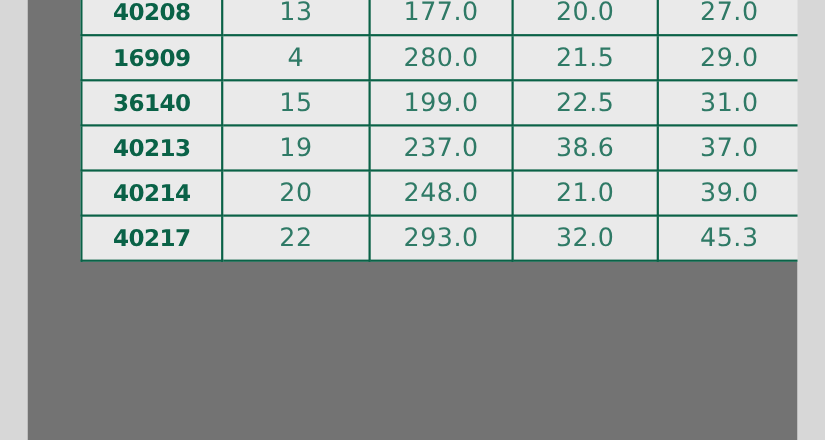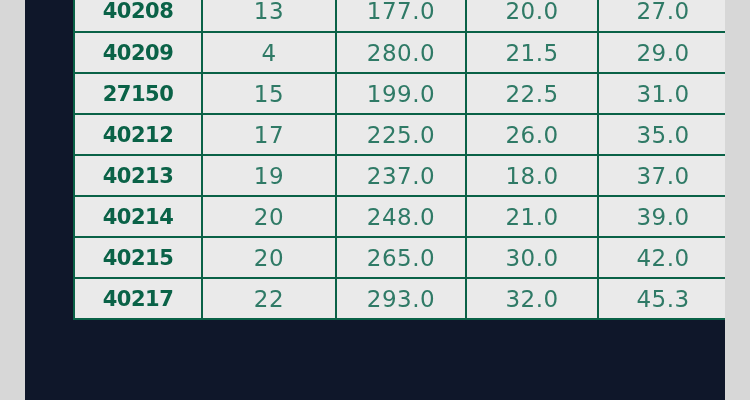--- a/index.html
+++ b/index.html
@@ -21,21 +21,21 @@
     background: #d7d7d7;
   }
 
   
   .page-sheet {
     position: absolute;
     left: 25px;
     top: 0;
     width: 700px;
     height: 400px;
-    background: #0f172a;
+    background: #737373;
   }
 
   
   .table-wrap {
     position: absolute;
     left: 48px;
     top: 0;
     width: 655px;
     height: 400px;
     overflow: hidden;
@@ -123,60 +123,46 @@
         </colgroup>
         <tbody id="table-body">
             <tr>
               <td class="cell-id">40208</td>
               <td class="cell-num">13</td>
               <td class="cell-num">177.0</td>
               <td class="cell-num">20.0</td>
               <td class="cell-num">27.0</td>
             </tr>
             <tr>
-              <td class="cell-id">40209</td>
+              <td class="cell-id">16909</td>
               <td class="cell-num">4</td>
               <td class="cell-num">280.0</td>
               <td class="cell-num">21.5</td>
               <td class="cell-num">29.0</td>
             </tr>
             <tr>
-              <td class="cell-id">27150</td>
+              <td class="cell-id">36140</td>
               <td class="cell-num">15</td>
               <td class="cell-num">199.0</td>
               <td class="cell-num">22.5</td>
               <td class="cell-num">31.0</td>
             </tr>
             <tr>
-              <td class="cell-id">40212</td>
-              <td class="cell-num">17</td>
-              <td class="cell-num">225.0</td>
-              <td class="cell-num">26.0</td>
-              <td class="cell-num">35.0</td>
-            </tr>
-            <tr>
               <td class="cell-id">40213</td>
               <td class="cell-num">19</td>
               <td class="cell-num">237.0</td>
-              <td class="cell-num">18.0</td>
+              <td class="cell-num">38.6</td>
               <td class="cell-num">37.0</td>
             </tr>
             <tr>
               <td class="cell-id">40214</td>
               <td class="cell-num">20</td>
               <td class="cell-num">248.0</td>
               <td class="cell-num">21.0</td>
               <td class="cell-num">39.0</td>
-            </tr>
-            <tr>
-              <td class="cell-id">40215</td>
-              <td class="cell-num">20</td>
-              <td class="cell-num">265.0</td>
-              <td class="cell-num">30.0</td>
-              <td class="cell-num">42.0</td>
             </tr>
             <tr>
               <td class="cell-id">40217</td>
               <td class="cell-num">22</td>
               <td class="cell-num">293.0</td>
               <td class="cell-num">32.0</td>
               <td class="cell-num">45.3</td>
             </tr>
           </tbody>
       </table>

